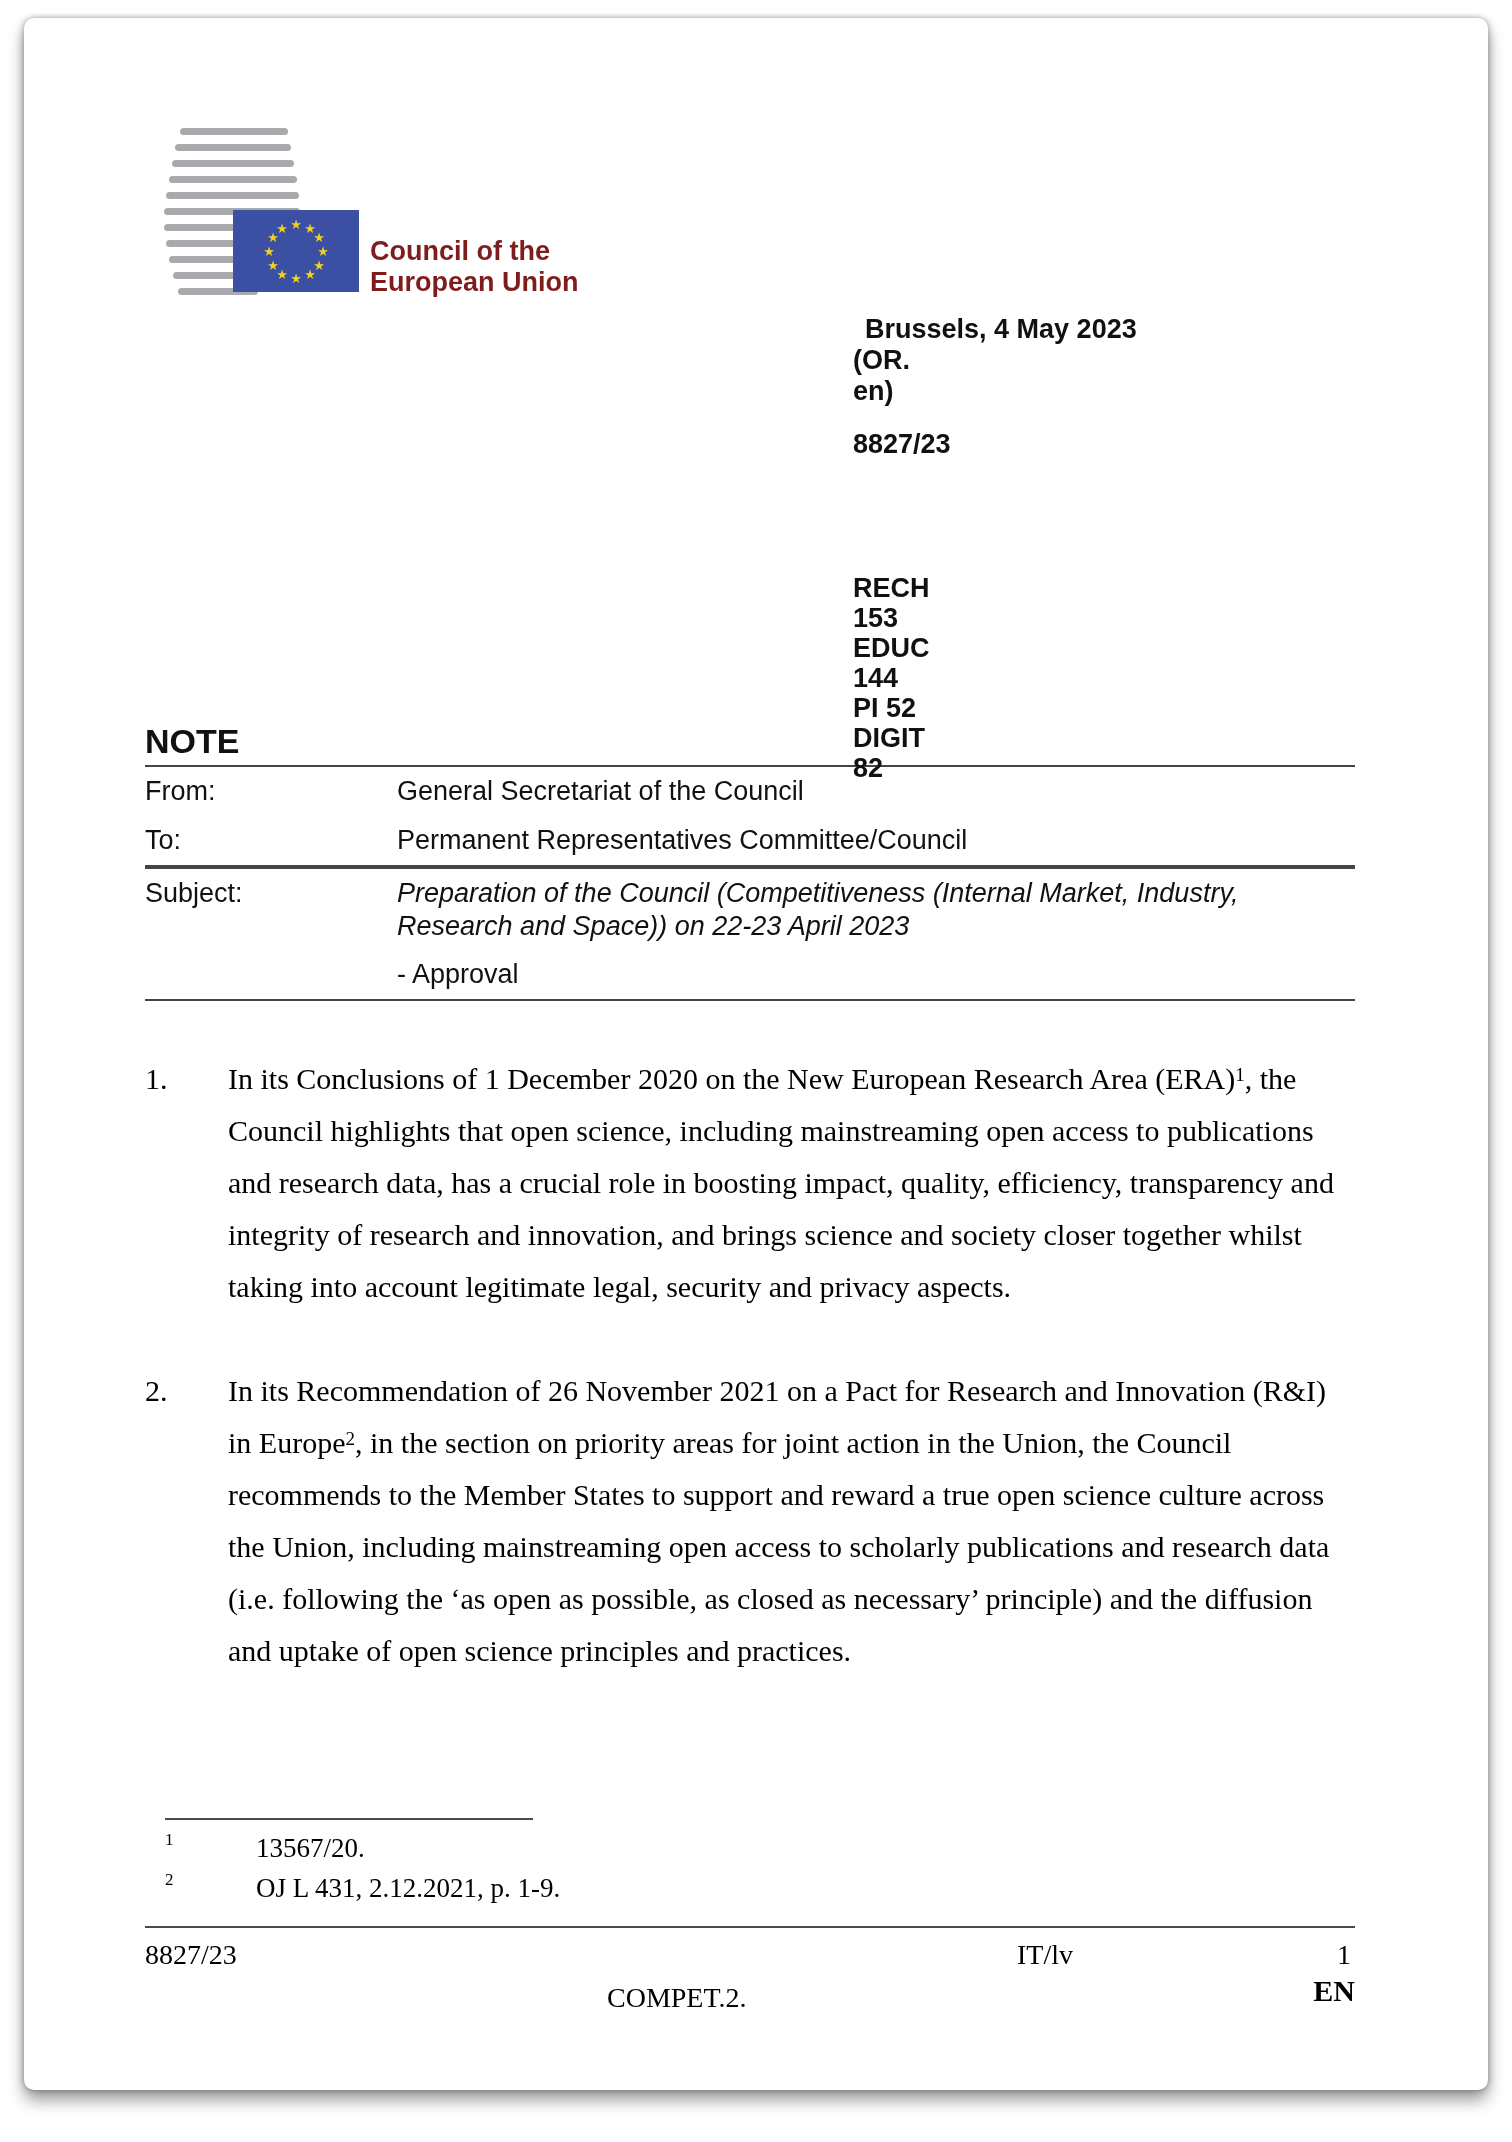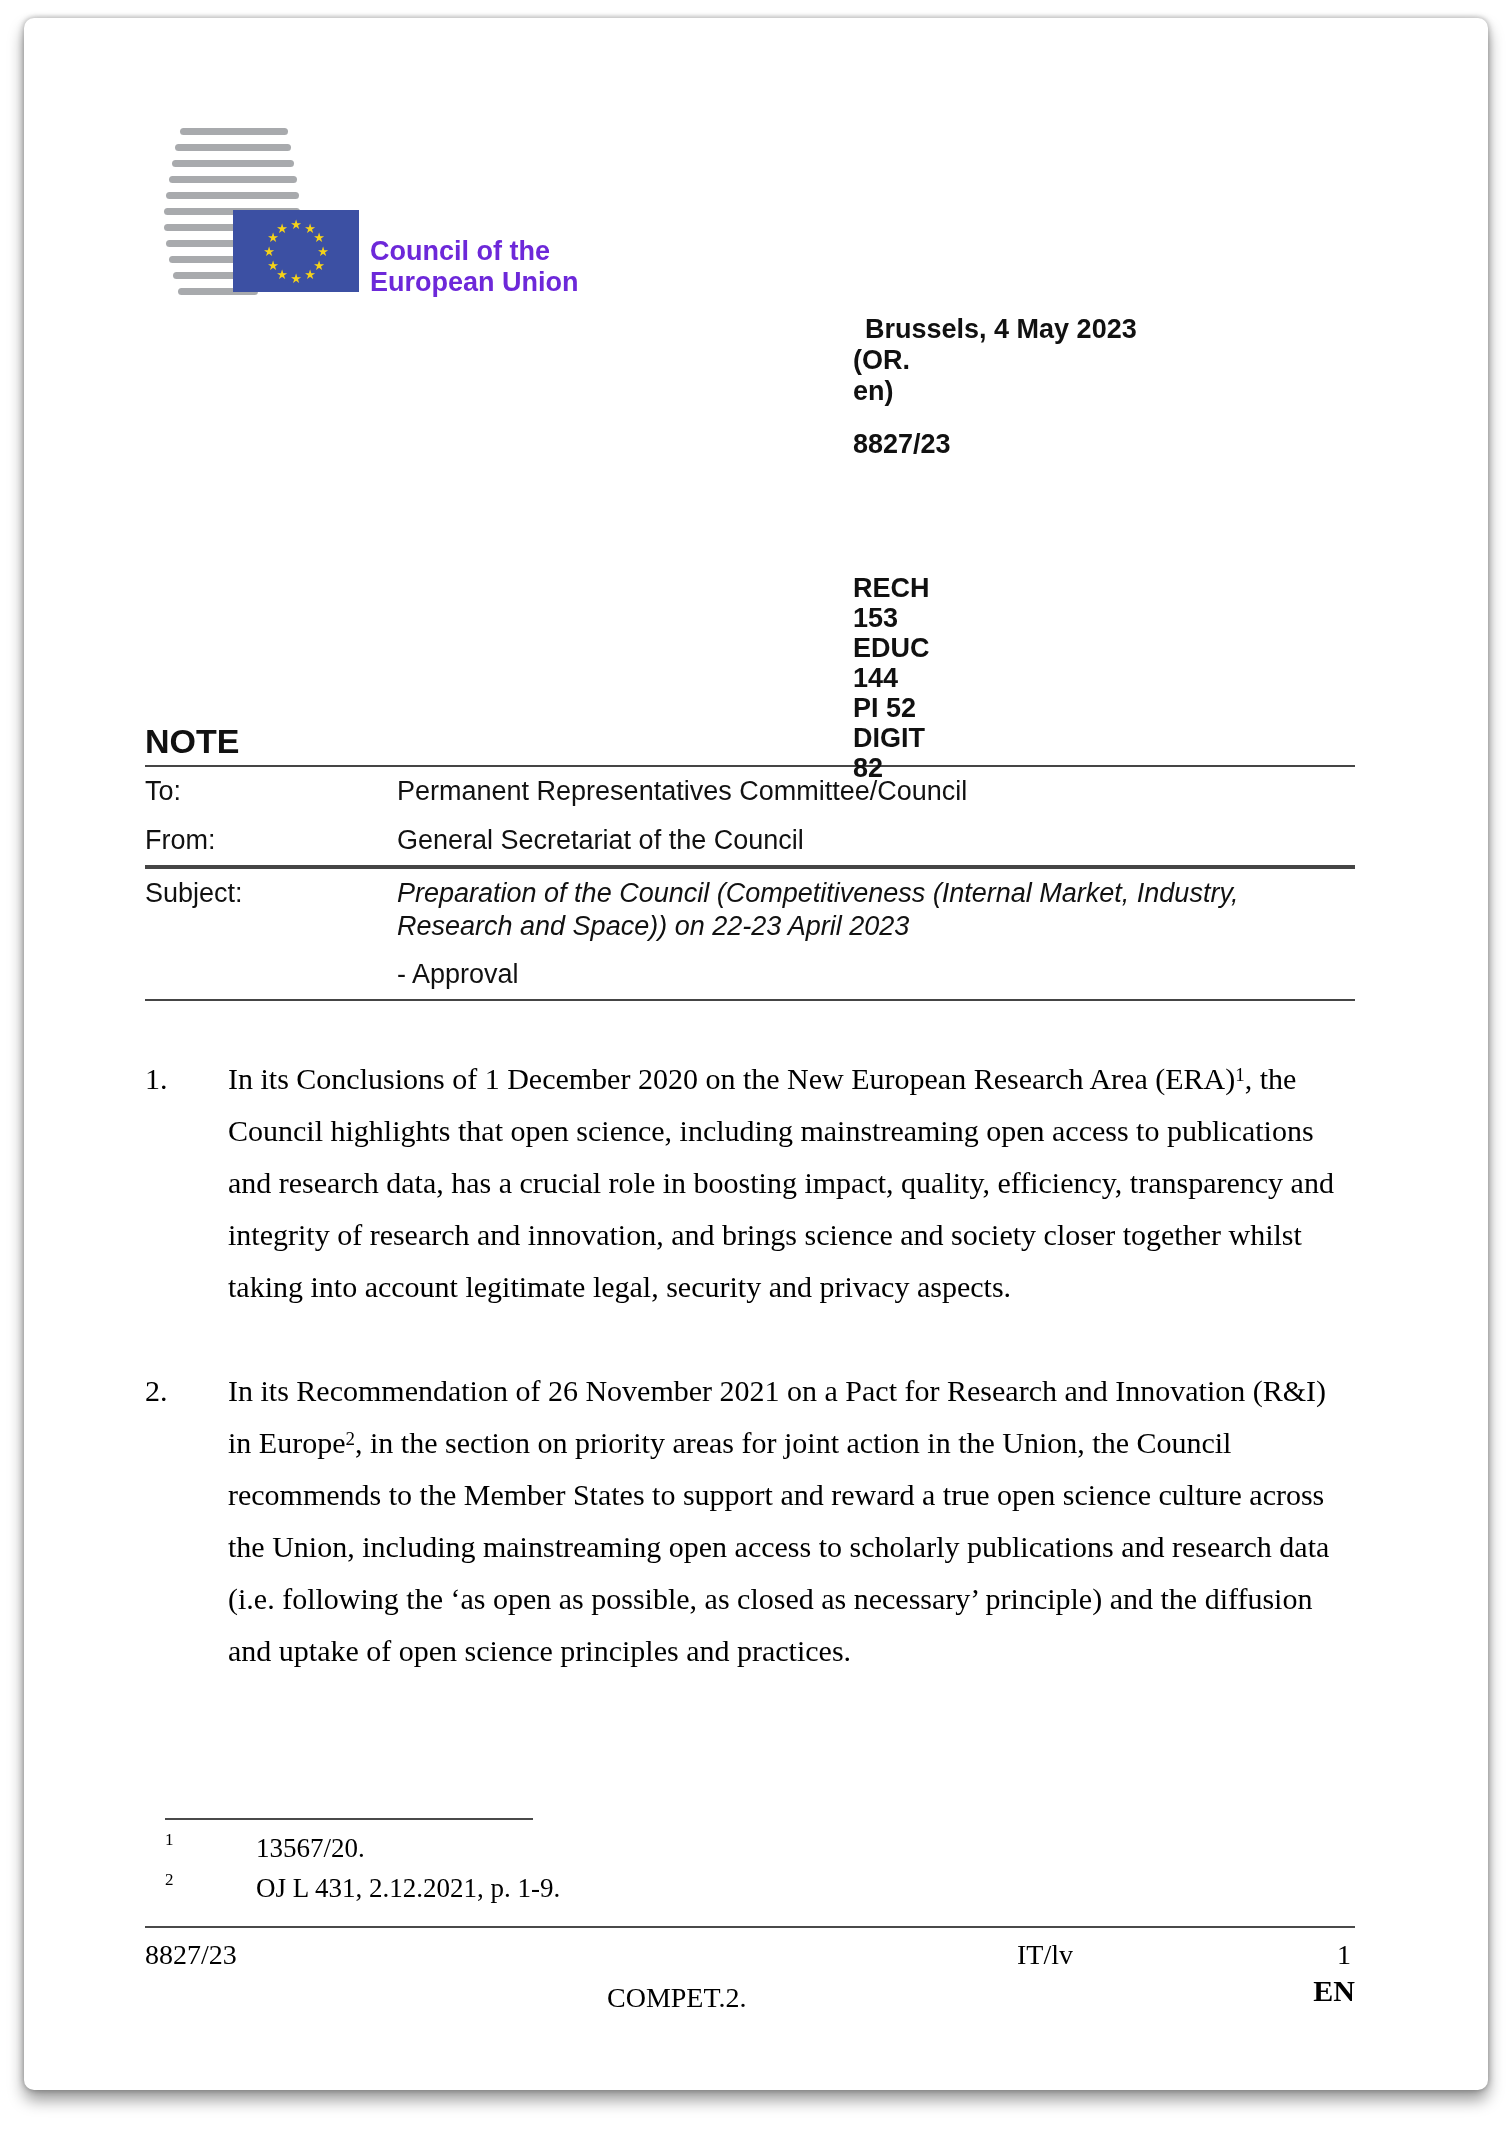--- a/index.html
+++ b/index.html
@@ -30,21 +30,21 @@
   .star:nth-child(3){left:86px;top:27px;}
   .star:nth-child(4){left:90px;top:41px;}
   .star:nth-child(5){left:86px;top:55px;}
   .star:nth-child(6){left:77px;top:64px;}
   .star:nth-child(7){left:63px;top:68px;}
   .star:nth-child(8){left:49px;top:64px;}
   .star:nth-child(9){left:40px;top:55px;}
   .star:nth-child(10){left:36px;top:41px;}
   .star:nth-child(11){left:40px;top:27px;}
   .star:nth-child(12){left:49px;top:18px;}
-  .org{position:absolute;left:346px;top:218px;font-weight:bold;font-size:27px;line-height:31px;color:#6d28d9;}
+  .org{position:absolute;left:346px;top:218px;font-weight:bold;font-size:27px;line-height:31px;color:#7f1d1d;}
   
   .hdr-right{position:absolute;left:829px;top:0;font-weight:bold;font-size:27px;color:#111;}
   .place{position:absolute;left:12px;top:296px;width:600px;}
   .orlang{position:absolute;left:0;top:327px;}
   .docnum{position:absolute;left:0;top:411px;}
   .codes{position:absolute;left:0;top:555px;line-height:30px;}
   
   .content{padding:707px 133px 0 121px;}
   .note-title{font-weight:bold;font-size:34px;line-height:33px;color:#111;}
   .rule{border-top:2px solid #454545;margin:0;}
@@ -122,26 +122,26 @@
       <div>DIGIT 82</div>
     </div>
   </div>
 
   <div class="content">
     <div class="note-title">NOTE</div>
     <div class="rule r1"></div>
 
     <div class="sect">
       <div class="trow">
+        <div>From:</div>
+        <div>General Secretariat of the Council</div>
+      </div>
+      <div class="trow">
         <div>To:</div>
         <div>Permanent Representatives Committee/Council</div>
-      </div>
-      <div class="trow">
-        <div>From:</div>
-        <div>General Secretariat of the Council</div>
       </div>
     </div>
     <div class="rule"></div>
 
     <div class="rule"></div>
 
     <div class="trow">
       <div>Subject:</div>
       <div class="subject-val">
         <div class="sv italic">Preparation of the Council (Competitiveness (Internal Market, Industry, Research and Space)) on 22-23 April 2023</div>

